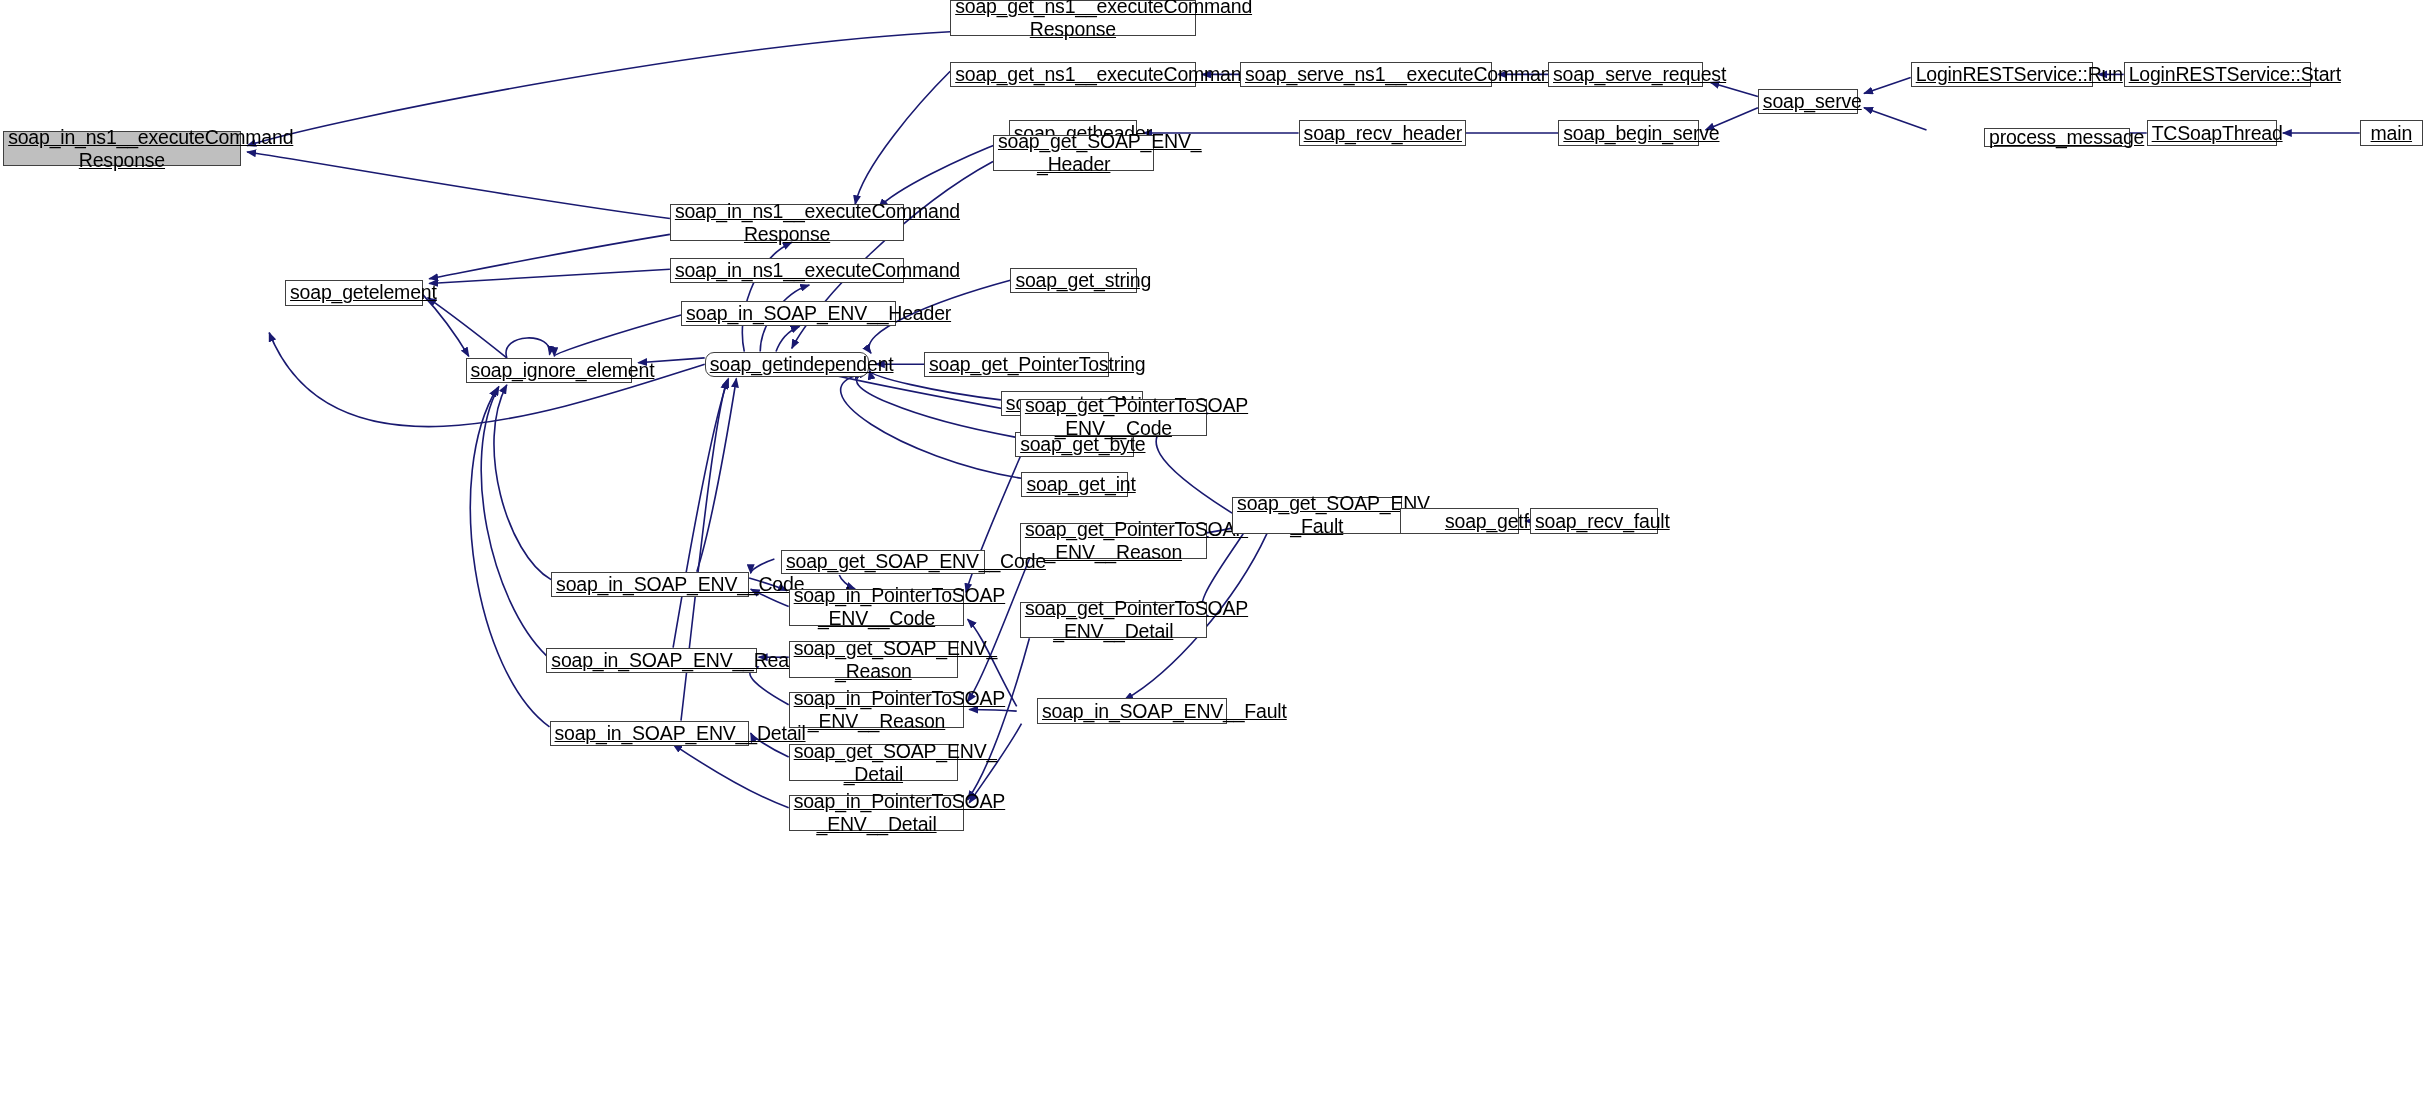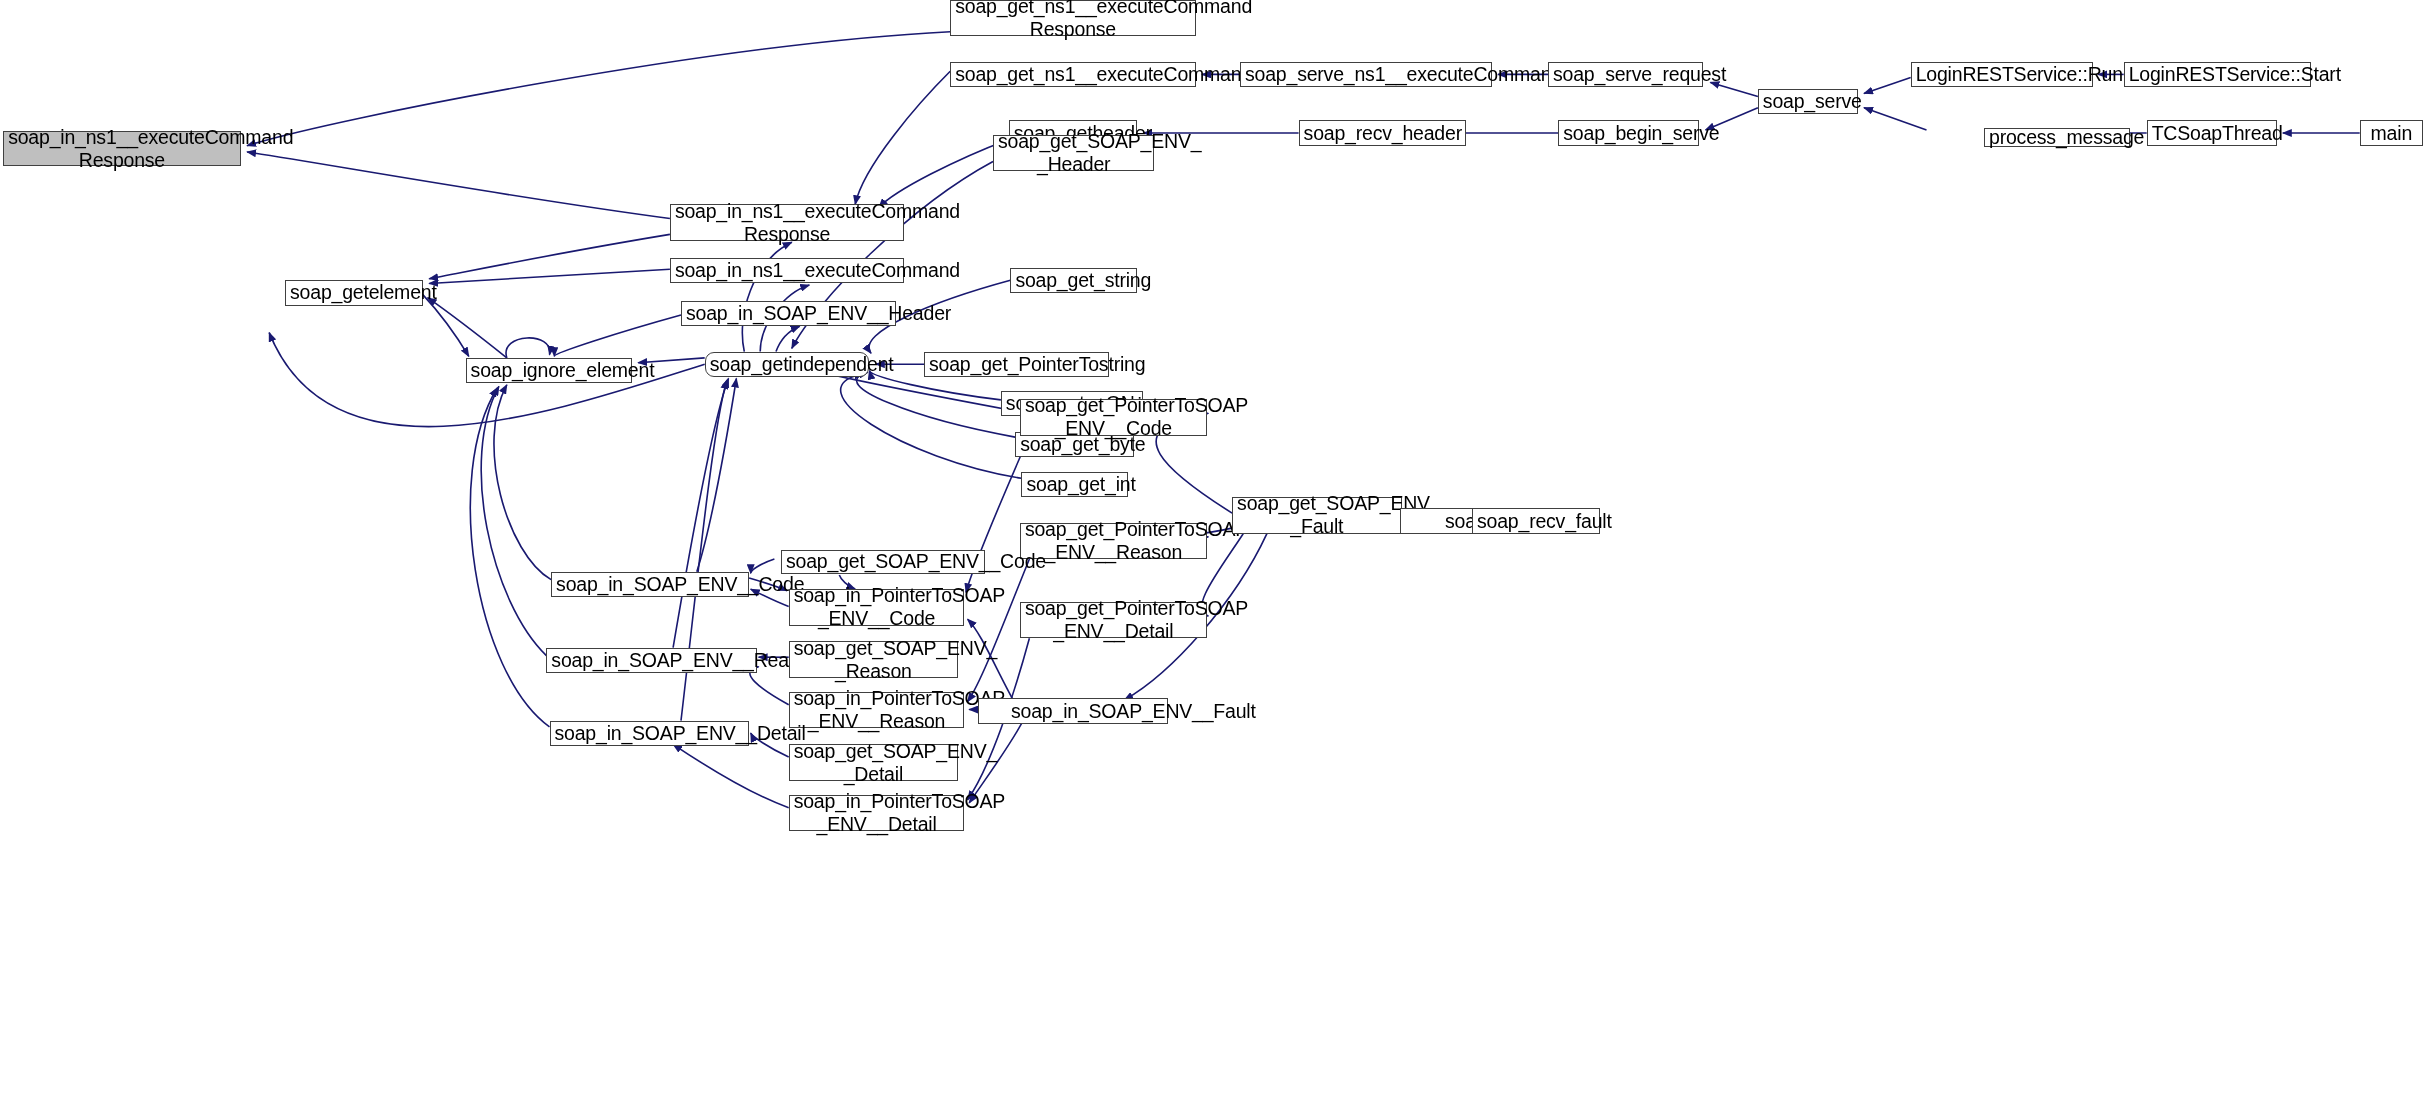--- a/index.html
+++ b/index.html
@@ -32,20 +32,21 @@
     color: #000000;
     font-size: 19.5px;
     line-height: 23px;
     text-align: center;
     display: flex;
     align-items: center;
     justify-content: center;
     white-space: pre-line;
     letter-spacing: -0.2px;
     z-index: 5;
+    text-decoration: underline;
   }
   .node.highlight {
     background: #bfbfbf;
   }
   .node .lbl {
     display: block;
     width: 100%;
     padding: 0 4px;
     box-sizing: border-box;
   }
@@ -155,30 +156,30 @@
       <div class="node" style="left: 1021.46px; top: 471.931px; width: 106.105px; height: 25.3386px;"><span class="lbl">soap_get_int</span></div>
       <div class="node" style="left: 1019.88px; top: 399.082px; width: 186.872px; height: 36.4242px;"><span class="lbl">soap_get_PointerToSOAP
 _ENV__Code</span></div>
       <div class="node" style="left: 1019.88px; top: 522.608px; width: 186.872px; height: 36.4242px;"><span class="lbl">soap_get_PointerToSOAP
 _ENV__Reason</span></div>
       <div class="node" style="left: 1019.88px; top: 601.791px; width: 186.872px; height: 36.4242px;"><span class="lbl">soap_get_PointerToSOAP
 _ENV__Detail</span></div>
       <div class="node" style="left: 1232.09px; top: 497.269px; width: 169.452px; height: 36.4242px;"><span class="lbl">soap_get_SOAP_ENV_
 _Fault</span></div>
       <div class="node" style="left: 1399.96px; top: 508.355px; width: 118.775px; height: 25.3386px; padding-left: 40px;"><span class="lbl">soap_getfault</span></div>
-      <div class="node" style="left: 1472px; top: 508.355px; width: 128.276px; height: 25.3386px;"><span class="lbl">soap_recv_fault</span></div>
+      <div class="node" style="left: 1530px; top: 508.355px; width: 128.276px; height: 25.3386px;"><span class="lbl">soap_recv_fault</span></div>
       <div class="node" style="left: 551.114px; top: 571.701px; width: 197.958px; height: 25.3386px;"><span class="lbl">soap_in_SOAP_ENV__Code</span></div>
       <div class="node" style="left: 781px; top: 549.53px; width: 204.292px; height: 24px;"><span class="lbl">soap_get_SOAP_ENV__Code</span></div>
       <div class="node" style="left: 788.663px; top: 589.122px; width: 175.786px; height: 36.4242px;"><span class="lbl">soap_in_PointerToSOAP
 _ENV__Code</span></div>
       <div class="node" style="left: 546.363px; top: 647.717px; width: 210.627px; height: 25.3386px;"><span class="lbl">soap_in_SOAP_ENV__Reason</span></div>
       <div class="node" style="left: 788.663px; top: 641.382px; width: 169.452px; height: 36.4242px;"><span class="lbl">soap_get_SOAP_ENV_
 _Reason</span></div>
       <div class="node" style="left: 788.663px; top: 692.059px; width: 175.786px; height: 36.4242px;"><span class="lbl">soap_in_PointerToSOAP
 _ENV__Reason</span></div>
-      <div class="node" style="left: 978px; top: 698.394px; width: 190.039px; height: 25.3386px; padding-left: 28px;"><span class="lbl">soap_in_SOAP_ENV__Fault</span></div>
+      <div class="node" style="left: 1037px; top: 698.394px; width: 190.039px; height: 25.3386px;"><span class="lbl">soap_in_SOAP_ENV__Fault</span></div>
       <div class="node" style="left: 549.53px; top: 720.565px; width: 199.541px; height: 25.3386px;"><span class="lbl">soap_in_SOAP_ENV__Detail</span></div>
       <div class="node" style="left: 788.663px; top: 744.32px; width: 169.452px; height: 36.4242px;"><span class="lbl">soap_get_SOAP_ENV_
 _Detail</span></div>
       <div class="node" style="left: 788.663px; top: 794.997px; width: 175.786px; height: 36.4242px;"><span class="lbl">soap_in_PointerToSOAP
 _ENV__Detail</span></div>
     </div>
 </div>
 
 </body></html>

